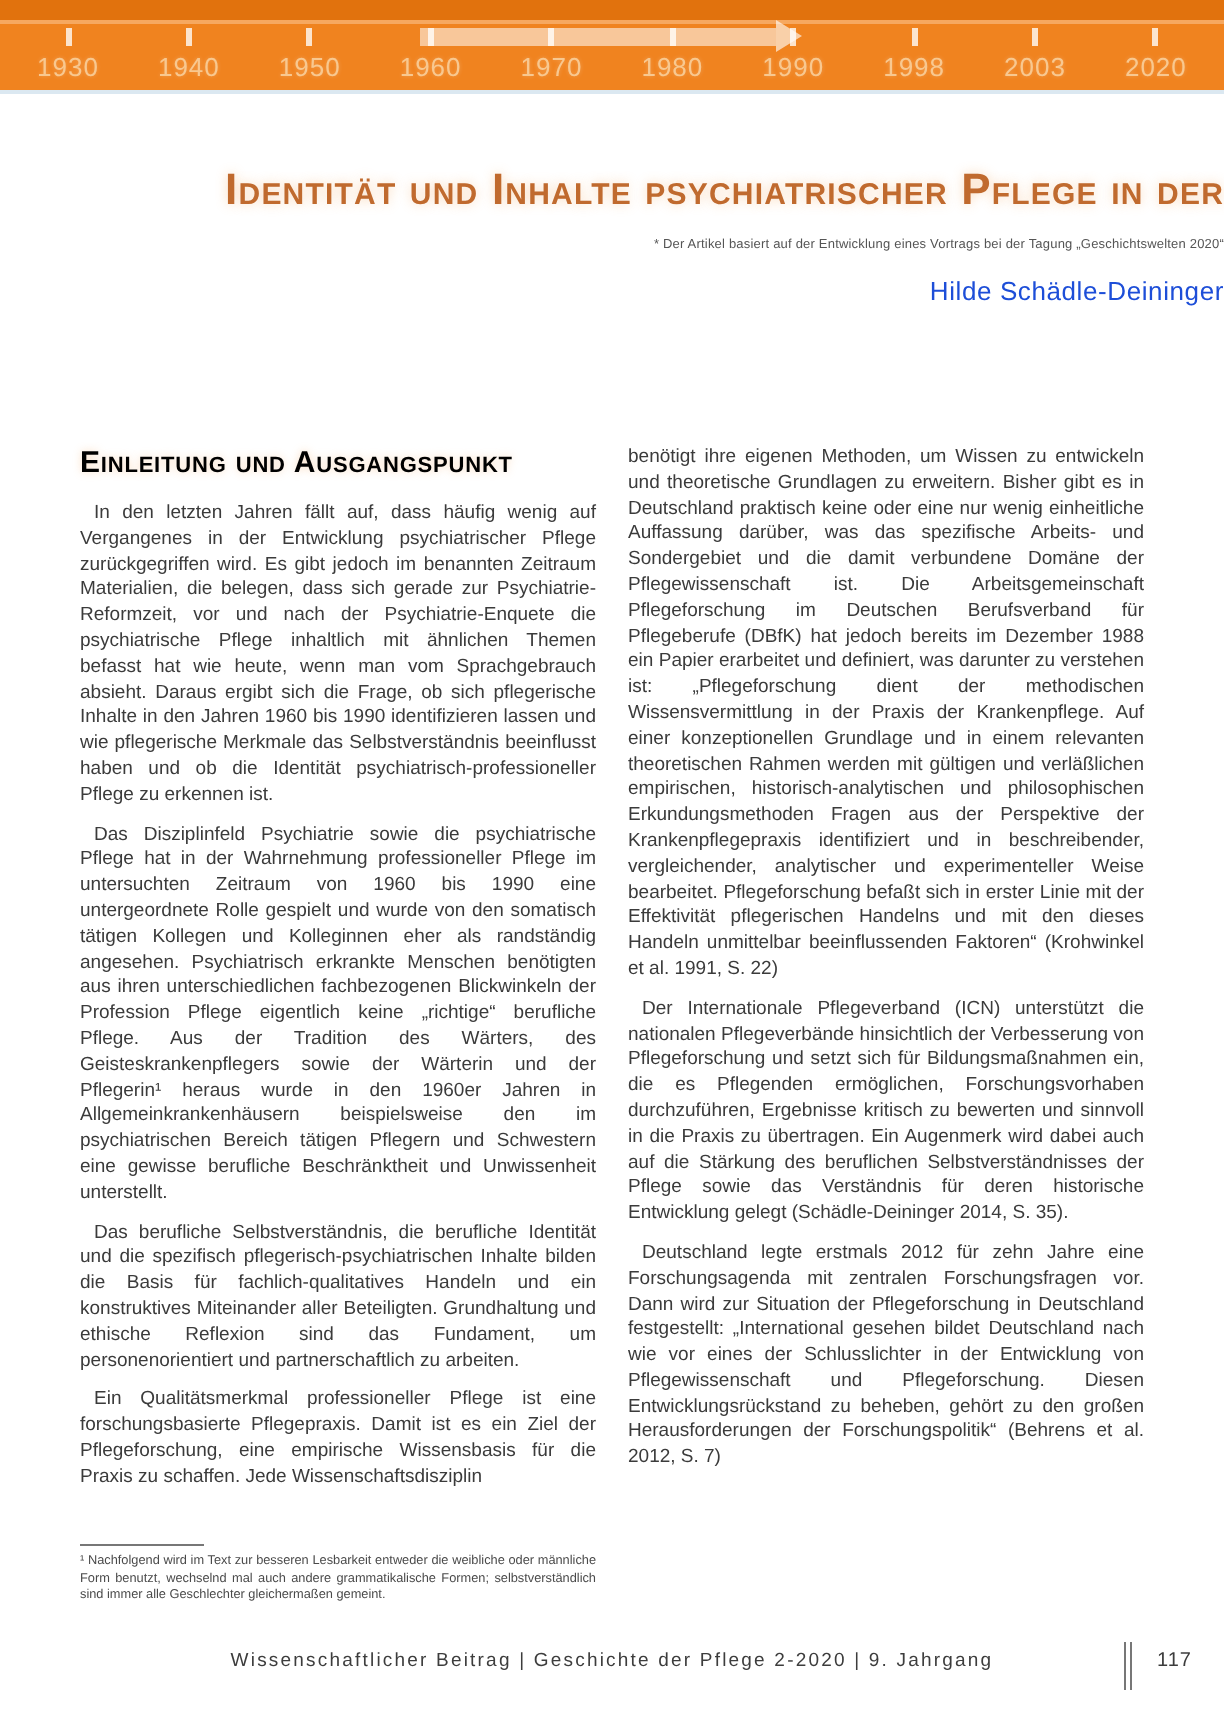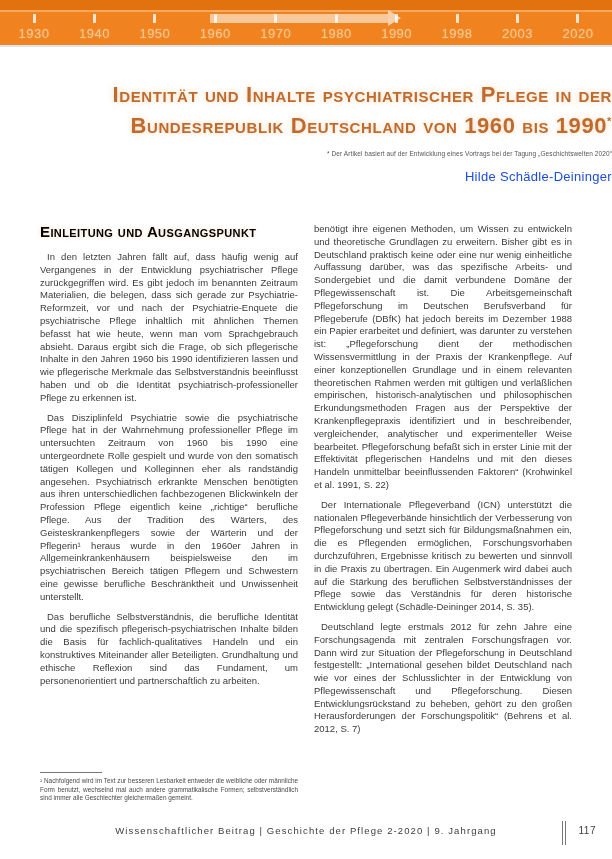--- a/index.html
+++ b/index.html
@@ -137,33 +137,33 @@
       <div class="year-tick"></div>
       <div class="year-label">2020</div>
     </div>
   </div>
   <div class="timeline-arrow"></div>
 </div>
 
 <div class="title-block">
   <div class="article-title">
     <div>Identität und Inhalte psychiatrischer Pflege in der</div>
-    <div><span>Bundesrepublik Deutschland von 1960 bis 1990</span><sup>*</sup></div>
   </div>
   <div class="title-note">* Der Artikel basiert auf der Entwicklung eines Vortrags bei der Tagung „Geschichtswelten 2020“</div>
   <div class="author">Hilde Schädle-Deininger</div>
 </div>
 
 <div class="columns">
 
   <div class="col">
     <div class="section-heading">Einleitung und Ausgangspunkt</div>
     <p>In den letzten Jahren fällt auf, dass häufig wenig auf Vergangenes in der Entwicklung psychiatrischer Pflege zurückgegriffen wird. Es gibt jedoch im benannten Zeitraum Materialien, die belegen, dass sich gerade zur Psychiatrie-Reformzeit, vor und nach der Psychiatrie-Enquete die psychiatrische Pflege inhaltlich mit ähnlichen Themen befasst hat wie heute, wenn man vom Sprachgebrauch absieht. Daraus ergibt sich die Frage, ob sich pflegerische Inhalte in den Jahren 1960 bis 1990 identifizieren lassen und wie pflegerische Merkmale das Selbstverständnis beeinflusst haben und ob die Identität psychiatrisch-professioneller Pflege zu erkennen ist.</p>
     <p>Das Disziplinfeld Psychiatrie sowie die psychiatrische Pflege hat in der Wahrnehmung professioneller Pflege im untersuchten Zeitraum von 1960 bis 1990 eine untergeordnete Rolle gespielt und wurde von den somatisch tätigen Kollegen und Kolleginnen eher als randständig angesehen. Psychiatrisch erkrankte Menschen benötigten aus ihren unterschiedlichen fachbezogenen Blickwinkeln der Profession Pflege eigentlich keine „richtige“ berufliche Pflege. Aus der Tradition des Wärters, des Geisteskrankenpflegers sowie der Wärterin und der Pflegerin¹ heraus wurde in den 1960er Jahren in Allgemeinkrankenhäusern beispielsweise den im psychiatrischen Bereich tätigen Pflegern und Schwestern eine gewisse berufliche Beschränktheit und Unwissenheit unterstellt.</p>
     <p>Das berufliche Selbstverständnis, die berufliche Identität und die spezifisch pflegerisch-psychiatrischen Inhalte bilden die Basis für fachlich-qualitatives Handeln und ein konstruktives Miteinander aller Beteiligten. Grundhaltung und ethische Reflexion sind das Fundament, um personenorientiert und partnerschaftlich zu arbeiten.</p>
+    <p>Ein Qualitätsmerkmal professioneller Pflege ist eine forschungsbasierte Pflegepraxis. Damit ist es ein Ziel der Pflegeforschung, eine empirische Wissensbasis für die Praxis zu schaffen. Jede Wissenschaftsdisziplin</p>
     <div class="footnote">
       <div class="footnote-rule"></div>
       <div class="footnote-text">¹ Nachfolgend wird im Text zur besseren Lesbarkeit entweder die weibliche oder männliche Form benutzt, wechselnd mal auch andere grammatikalische Formen; selbstverständlich sind immer alle Geschlechter gleichermaßen gemeint.</div>
     </div>
   </div>
 
   <div class="col">
     <p class="no-indent">benötigt ihre eigenen Methoden, um Wissen zu entwickeln und theoretische Grundlagen zu erweitern. Bisher gibt es in Deutschland praktisch keine oder eine nur wenig einheitliche Auffassung darüber, was das spezifische Arbeits- und Sondergebiet und die damit verbundene Domäne der Pflegewissenschaft ist. Die Arbeitsgemeinschaft Pflegeforschung im Deutschen Berufsverband für Pflegeberufe (DBfK) hat jedoch bereits im Dezember 1988 ein Papier erarbeitet und definiert, was darunter zu verstehen ist: „Pflegeforschung dient der methodischen Wissensvermittlung in der Praxis der Krankenpflege. Auf einer konzeptionellen Grundlage und in einem relevanten theoretischen Rahmen werden mit gültigen und verläßlichen empirischen, historisch-analytischen und philosophischen Erkundungsmethoden Fragen aus der Perspektive der Krankenpflegepraxis identifiziert und in beschreibender, vergleichender, analytischer und experimenteller Weise bearbeitet. Pflegeforschung befaßt sich in erster Linie mit der Effektivität pflegerischen Handelns und mit den dieses Handeln unmittelbar beeinflussenden Faktoren“ (Krohwinkel et al. 1991, S. 22)</p>
     <p>Der Internationale Pflegeverband (ICN) unterstützt die nationalen Pflegeverbände hinsichtlich der Verbesserung von Pflegeforschung und setzt sich für Bildungsmaßnahmen ein, die es Pflegenden ermöglichen, Forschungsvorhaben durchzuführen, Ergebnisse kritisch zu bewerten und sinnvoll in die Praxis zu übertragen. Ein Augenmerk wird dabei auch auf die Stärkung des beruflichen Selbstverständnisses der Pflege sowie das Verständnis für deren historische Entwicklung gelegt (Schädle-Deininger 2014, S. 35).</p>
     <p>Deutschland legte erstmals 2012 für zehn Jahre eine Forschungsagenda mit zentralen Forschungsfragen vor. Dann wird zur Situation der Pflegeforschung in Deutschland festgestellt: „International gesehen bildet Deutschland nach wie vor eines der Schlusslichter in der Entwicklung von Pflegewissenschaft und Pflegeforschung. Diesen Entwicklungsrückstand zu beheben, gehört zu den großen Herausforderungen der Forschungspolitik“ (Behrens et al. 2012, S. 7)</p>

